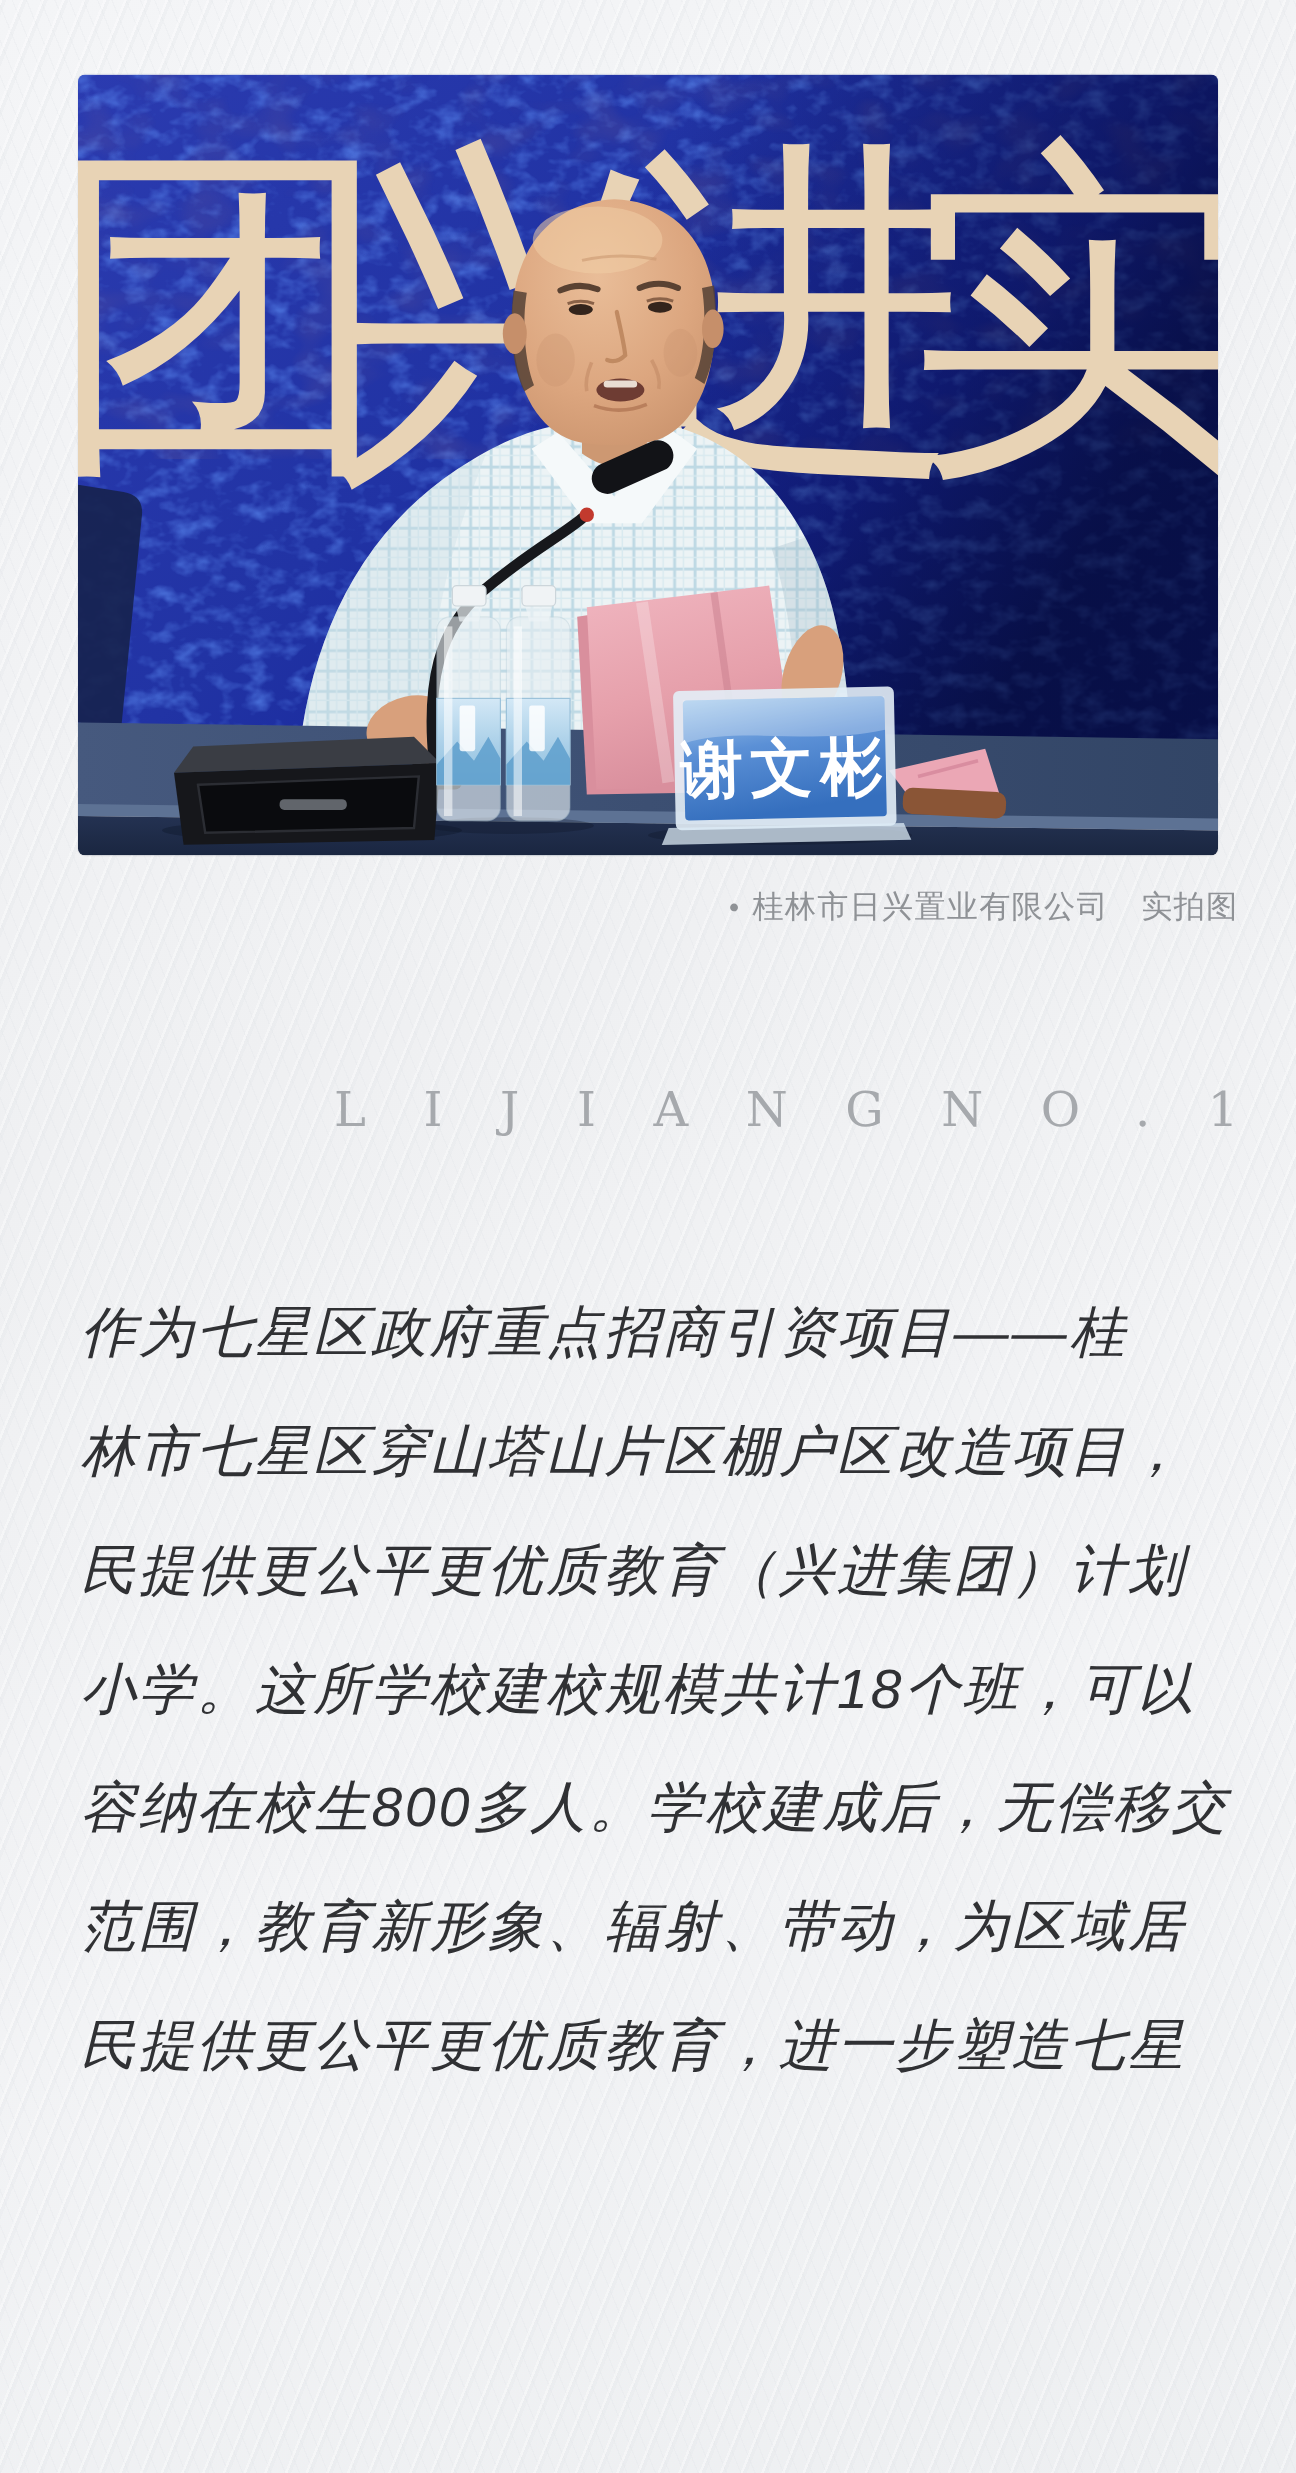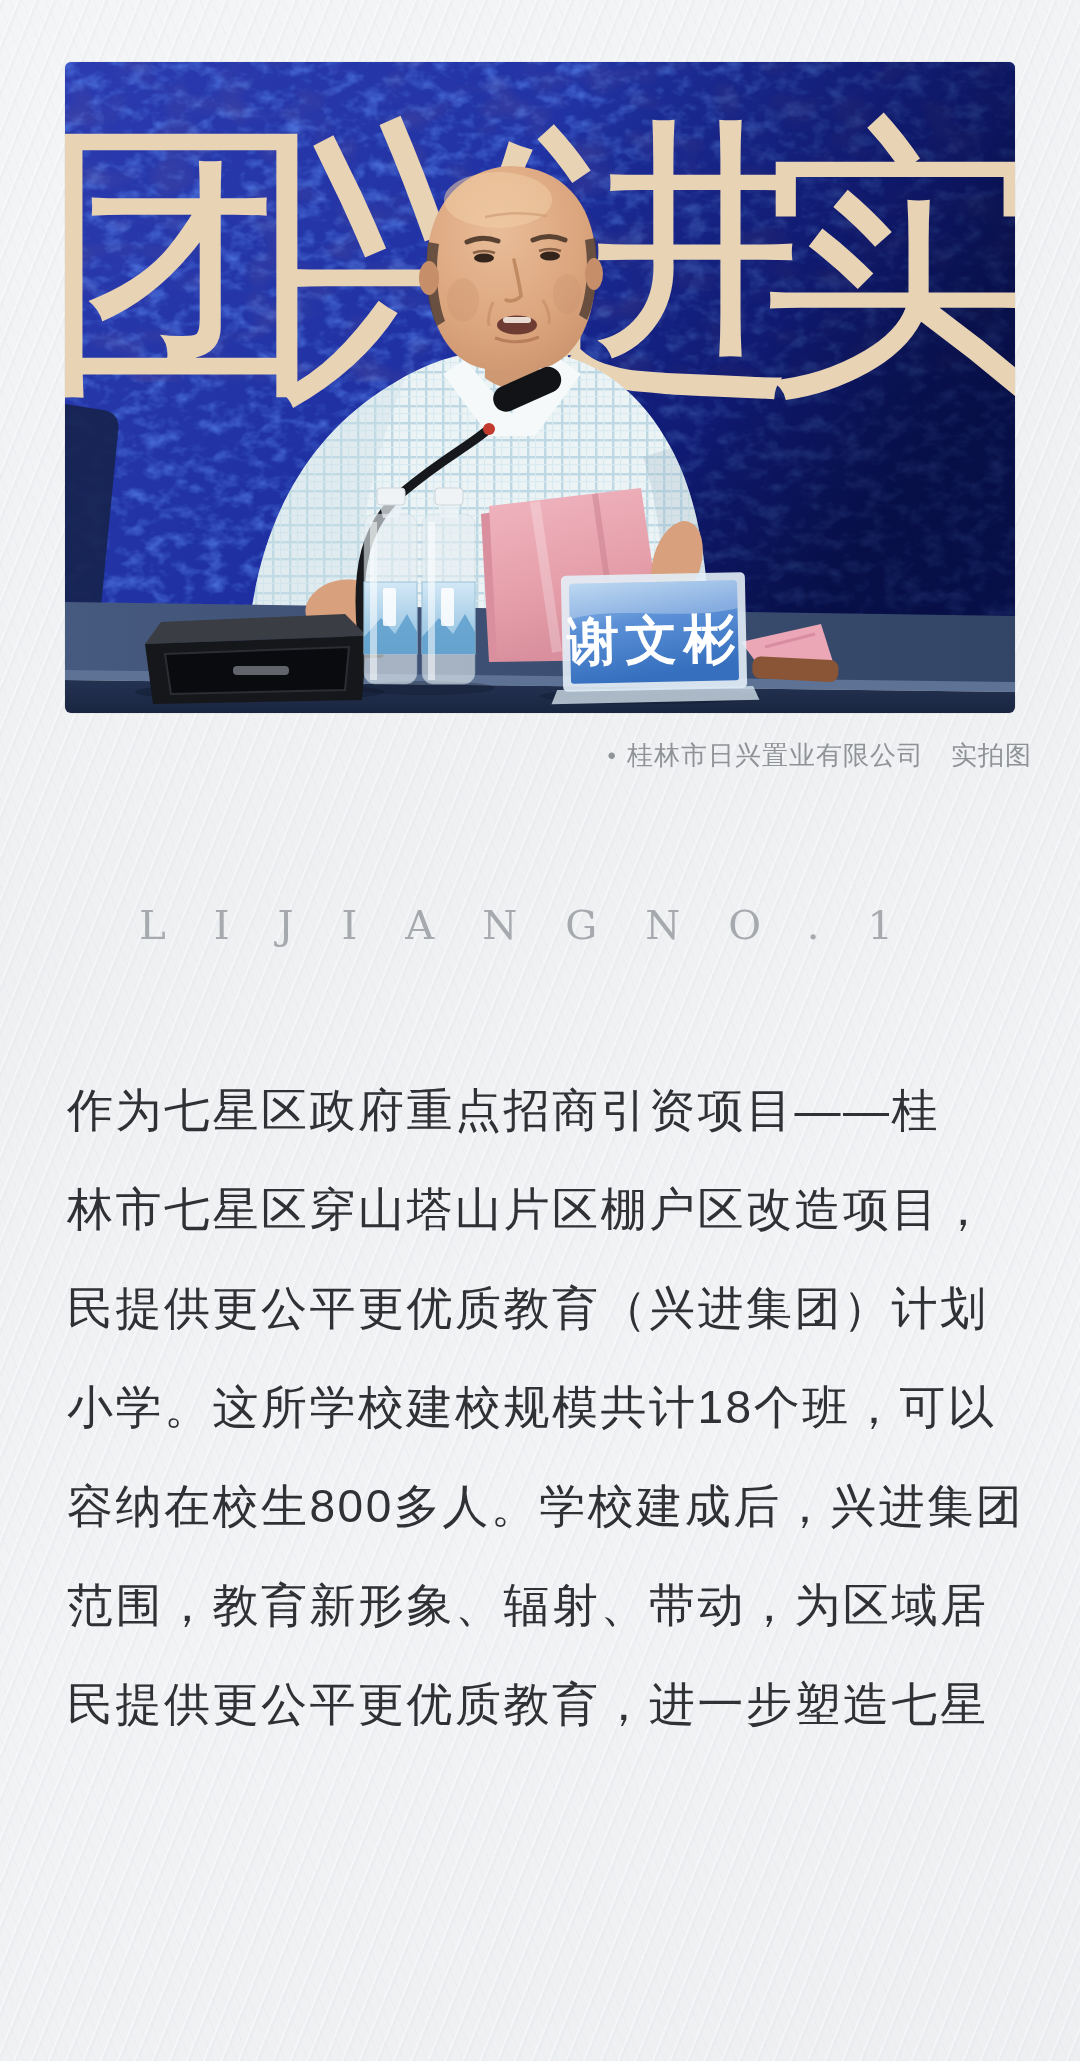--- a/index.html
+++ b/index.html
@@ -15,28 +15,28 @@
     position:absolute;left:65px;top:62px;width:950px;height:651px;
     border-radius:6px;overflow:hidden;box-shadow:0 0 0 1px rgba(0,0,0,.03);
   }
   .photo-frame svg{display:block;}
   .caption{
     position:absolute;top:740px;right:48px;height:30px;line-height:30px;
     font-size:26px;color:#8f9296;letter-spacing:1px;white-space:nowrap;
   }
   .caption .dot{font-size:24px;margin-right:10px;color:#8f9296;}
   .watermark{
-    position:absolute;left:0;top:902px;width:1080px;text-align:center;
+    position:absolute;left:0;top:902px;width:1080px;text-align:right;
     font-family:"DejaVu Serif","Liberation Serif",serif;
     font-size:40px;letter-spacing:48px;color:#a6a9ad;white-space:nowrap;
   }
   .article{position:absolute;left:67px;top:1061px;width:950px;color:#303134;}
   .article .line{
     height:99px;line-height:99px;font-size:46px;letter-spacing:2.5px;
-    white-space:nowrap;font-weight:400;
+    white-space:nowrap;font-weight:400;font-style:italic;
   }
 </style>
 </head>
 <body>
 
 <div class="page">
 
   <div class="photo-frame">
     <svg width="950" height="651" viewBox="0 0 950 651" xmlns="http://www.w3.org/2000/svg">
       <defs>
@@ -231,18 +231,18 @@
     <span class="dot">•</span><span>桂林市日兴置业有限公司　实拍图</span>
   </div>
 
   <div class="watermark">LIJIANGNO.1</div>
 
   <div class="article">
     <div class="line">作为七星区政府重点招商引资项目——桂</div>
     <div class="line">林市七星区穿山塔山片区棚户区改造项目，</div>
     <div class="line">民提供更公平更优质教育（兴进集团）计划</div>
     <div class="line">小学。这所学校建校规模共计18个班，可以</div>
-    <div class="line">容纳在校生800多人。学校建成后，兴进集团</div>
+    <div class="line">容纳在校生800多人。学校建成后，无偿移交</div>
     <div class="line">范围，教育新形象、辐射、带动，为区域居</div>
     <div class="line">民提供更公平更优质教育，进一步塑造七星</div>
   </div>
 
 </div>
 
 </body></html>

